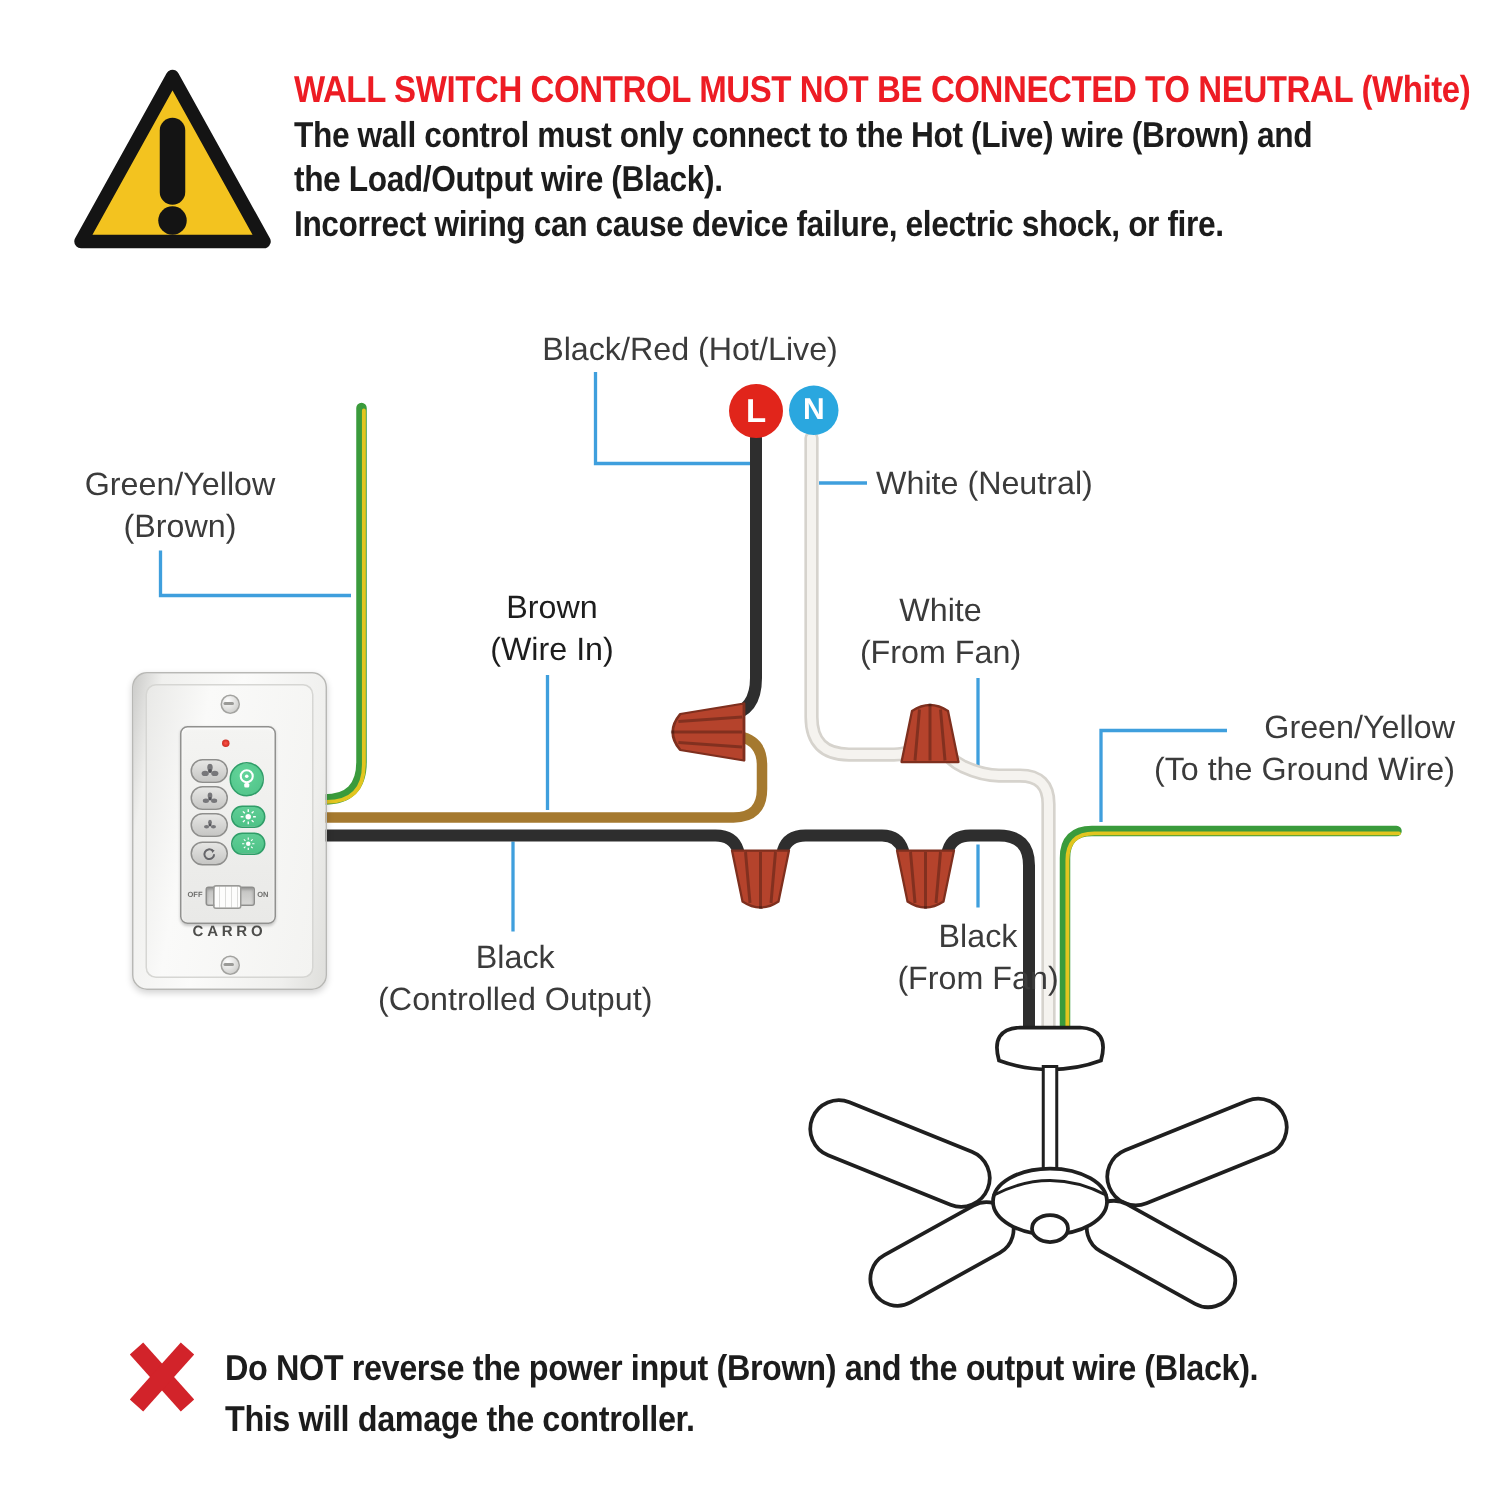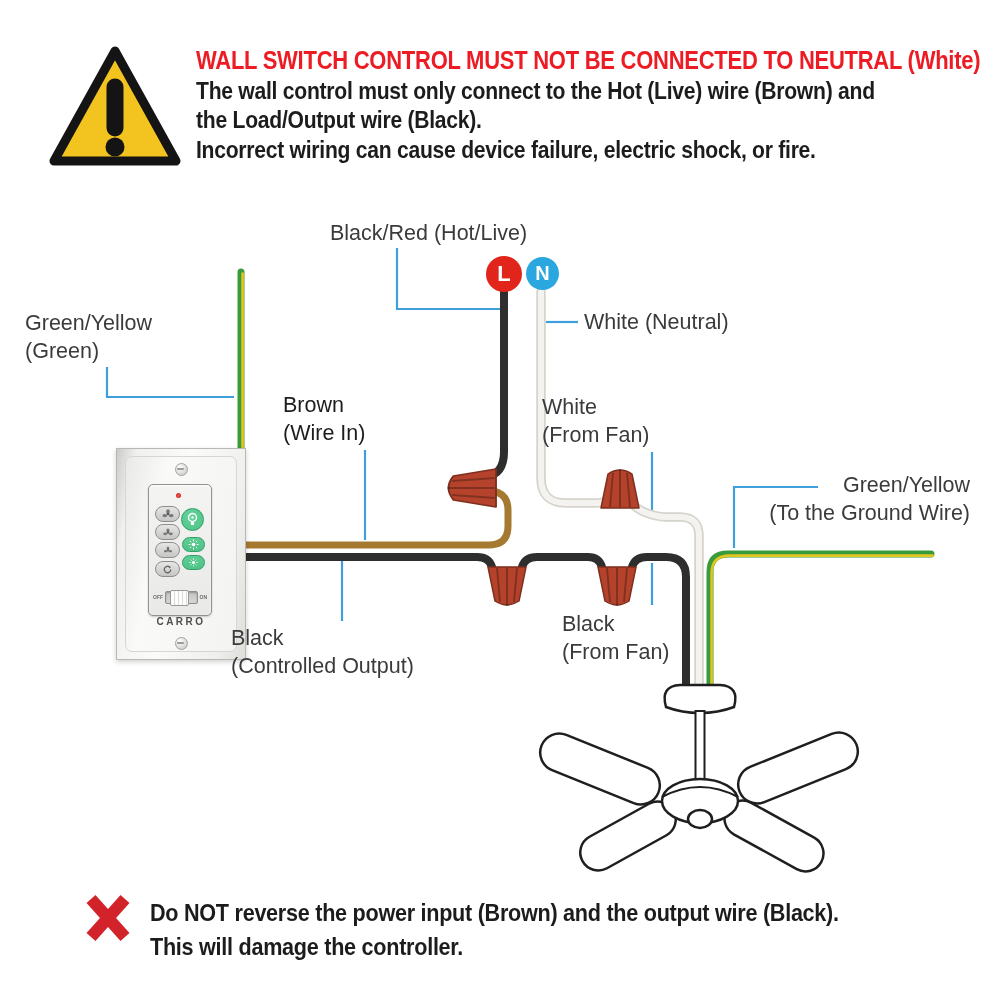--- a/index.html
+++ b/index.html
@@ -6,32 +6,32 @@
   .stage{
     position:relative;width:1000px;height:1000px;background:#ffffff;overflow:hidden;
     font-family:"Liberation Sans", sans-serif;color:var(--text-dark,#1c1c1c);
   }
   .abs{position:absolute;}
   
   .hdr-text{left:196px;top:46px;width:860px;transform:scaleX(.88);transform-origin:left top;}
   .hdr-line{font-weight:bold;font-size:24px;line-height:29.5px;white-space:nowrap;letter-spacing:-.3px;}
   .hdr-alert{color:var(--warning-red,#ed1c24);font-size:25px;}
   
-  .lbl{font-size:21.5px;line-height:28px;color:var(--label-gray,#3b3b3b);text-align:left;}
+  .lbl{font-size:21.5px;line-height:28px;color:var(--label-gray,#3b3b3b);text-align:center;}
   .lbl.bold{font-weight:normal;color:#1d1d1d;}
   .lbl.left{text-align:left;}
   .lbl.right{text-align:right;}
   
   .badge{border-radius:50%;color:#fff;font-weight:bold;display:flex;align-items:center;justify-content:center;}
   .badge-l{left:486px;top:256px;width:36px;height:36px;font-size:22px;background:var(--live-badge,#e1251b);}
   .badge-n{left:526px;top:257px;width:33px;height:33px;font-size:20px;background:var(--neutral-badge,#2aa7df);}
   
-  .switch-plate{left:88px;top:448px;width:128px;height:210px;border-radius:0;
+  .switch-plate{left:88px;top:448px;width:128px;height:210px;border-radius:10px;
     background:linear-gradient(100deg,#cbcbc9 0%,#f0f0ee 12%,#fbfbfa 45%,#efefed 82%,#dededb 100%);
-    border:1px solid #b8b8b5;box-shadow:0 2px 5px rgba(0,0,0,.18);margin-left:28px;}
+    border:1px solid #b8b8b5;box-shadow:0 2px 5px rgba(0,0,0,.18);}
   .plate-inner{left:8px;top:7px;width:110px;height:194px;border-radius:7px;border:1px solid #d6d6d3;
     background:linear-gradient(100deg,#e9e9e7,#fafaf9 30%,#f3f3f1);}
   .screw{width:11px;height:11px;border-radius:50%;left:58px;border:1px solid #a3a3a0;
     background:radial-gradient(circle at 35% 30%,#ffffff,#c2c2bf);}
   .screw::after{content:"";position:absolute;left:1px;top:4px;width:7px;height:1.5px;background:#9a9a97;border-radius:1px;}
   .panel{left:31px;top:35px;width:62px;height:130px;border-radius:5px;border:1px solid #91918f;
     background:linear-gradient(180deg,#f4f4f2,#e9e9e7);box-shadow:inset 0 1px 2px rgba(255,255,255,.9),0 1px 2px rgba(0,0,0,.2);}
   .led{left:27px;top:8px;width:5px;height:5px;border-radius:50%;background:radial-gradient(circle,#ff5448,#b61b12);}
   .btn{display:flex;align-items:center;justify-content:center;}
   .btn.gray{left:6px;width:23px;height:14px;border-radius:8px;border:1px solid #8e8e8c;
@@ -210,21 +210,21 @@
         <span class="mini">ON</span>
       </div>
     </div>
     <div class="abs brand">CARRO</div>
   </div>
 
   <div class="abs lbl" style="left:330px;top:219px;width:260px;">Black/Red (Hot/Live)</div>
   <div class="abs lbl left" style="left:584px;top:308px;width:210px;">White (Neutral)</div>
   <div class="abs lbl" style="left:25px;top:309px;width:190px;">
     <div>Green/Yellow</div>
-    <div>(Green)</div>
+    <div>(Brown)</div>
   </div>
   <div class="abs lbl bold" style="left:283px;top:391px;width:170px;">
     <div>Brown</div>
     <div>(Wire In)</div>
   </div>
   <div class="abs lbl" style="left:542px;top:393px;width:170px;">
     <div>White</div>
     <div>(From Fan)</div>
   </div>
   <div class="abs lbl right" style="left:725px;top:471px;width:245px;">

